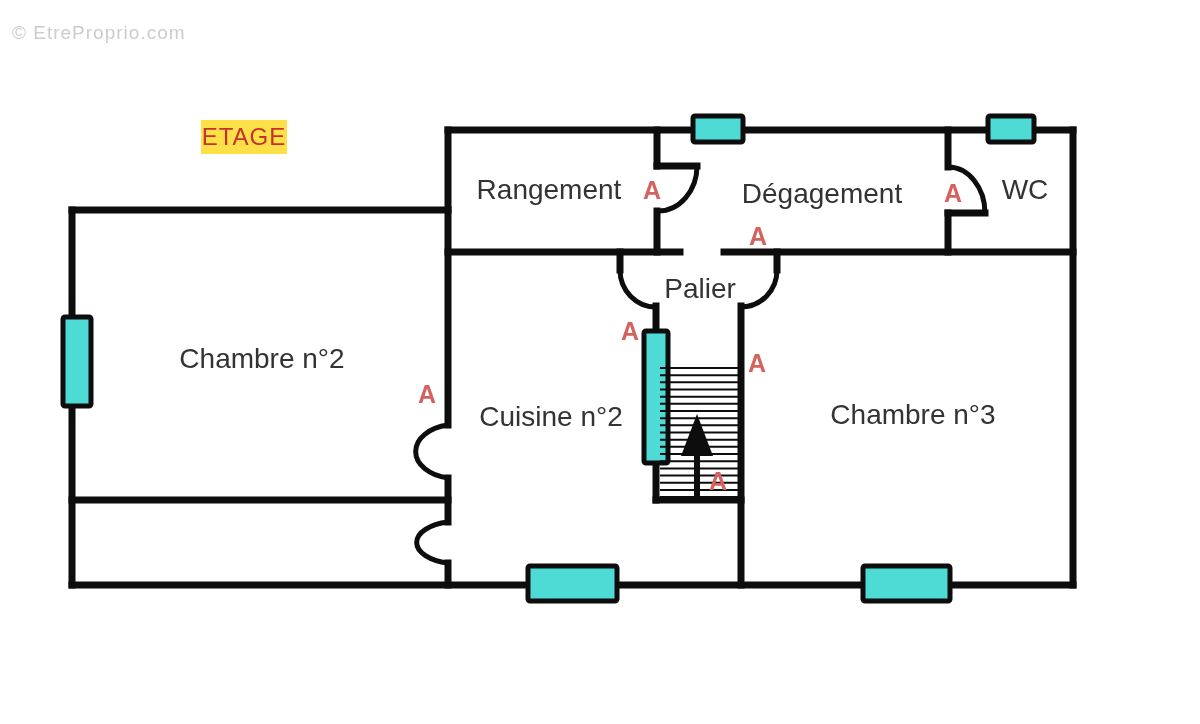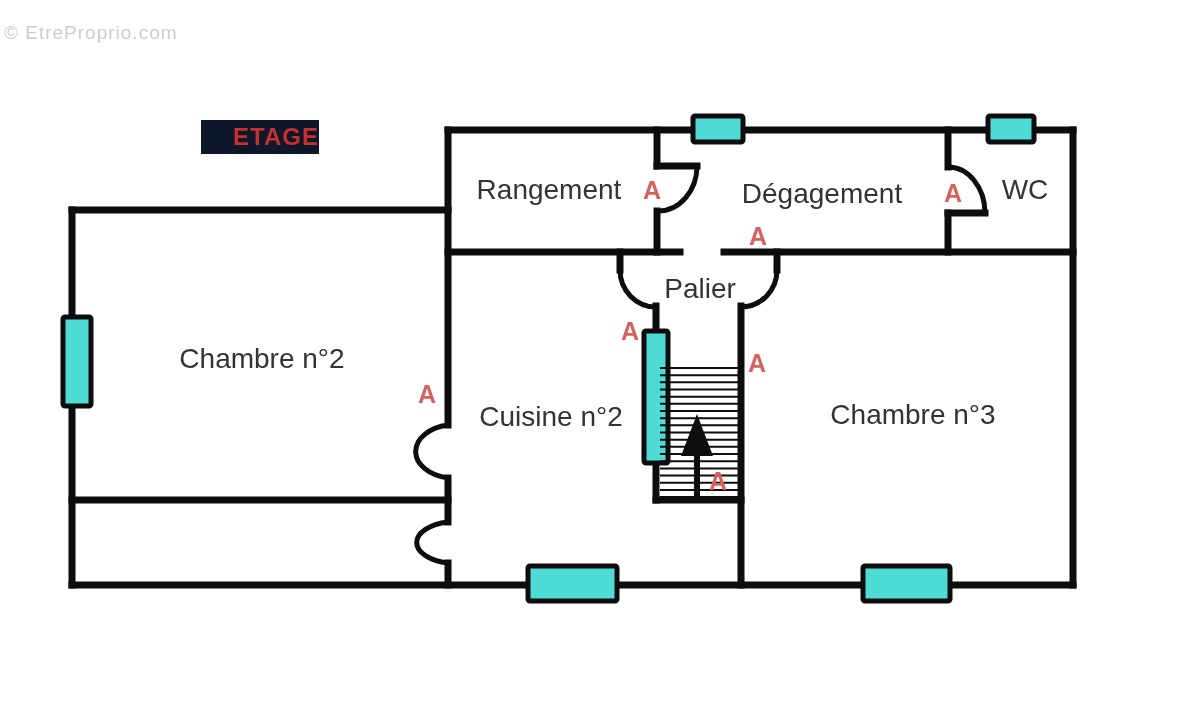--- a/index.html
+++ b/index.html
@@ -1,27 +1,27 @@
 <!DOCTYPE html>
 <html><head>
 <meta charset="utf-8">
 <style>
   html,body{margin:0;padding:0;background:#ffffff;}
   .canvas{
     position:relative;width:1200px;height:724px;background:#ffffff;
     font-family:"Liberation Sans", sans-serif;overflow:hidden;
   }
   .watermark{
-    position:absolute;left:4px;top:22px;font-size:19px;letter-spacing:1px;
+    position:absolute;left:12px;top:22px;font-size:19px;letter-spacing:1px;
     color:#cccccc;user-select:none;
   }
   .floor-badge{
     position:absolute;left:201px;top:120px;width:86px;height:34px;
-    background:#0f172a;color:#c5312d;display:flex;align-items:center;justify-content:center;
-    font-size:24px;font-weight:bold;letter-spacing:1px;padding-left:32px;
+    background:#fde047;color:#c5312d;display:flex;align-items:center;justify-content:center;
+    font-size:24px;font-weight:normal;letter-spacing:1px;
   }
   svg{position:absolute;left:0;top:0;}
   .wall{stroke:#0d0d0d;stroke-width:7;fill:none;stroke-linecap:square;}
   .arc{stroke:#0d0d0d;stroke-width:5;fill:none;}
   .win{fill:#4edbd6;stroke:#0d0d0d;stroke-width:5;}
   .tread{stroke:#0d0d0d;stroke-width:2;}
   .room-label{fill:#333333;font-size:28px;text-anchor:middle;}
   .door-a{fill:#d4625f;font-size:25px;font-weight:bold;text-anchor:middle;}
 </style>
 </head>

